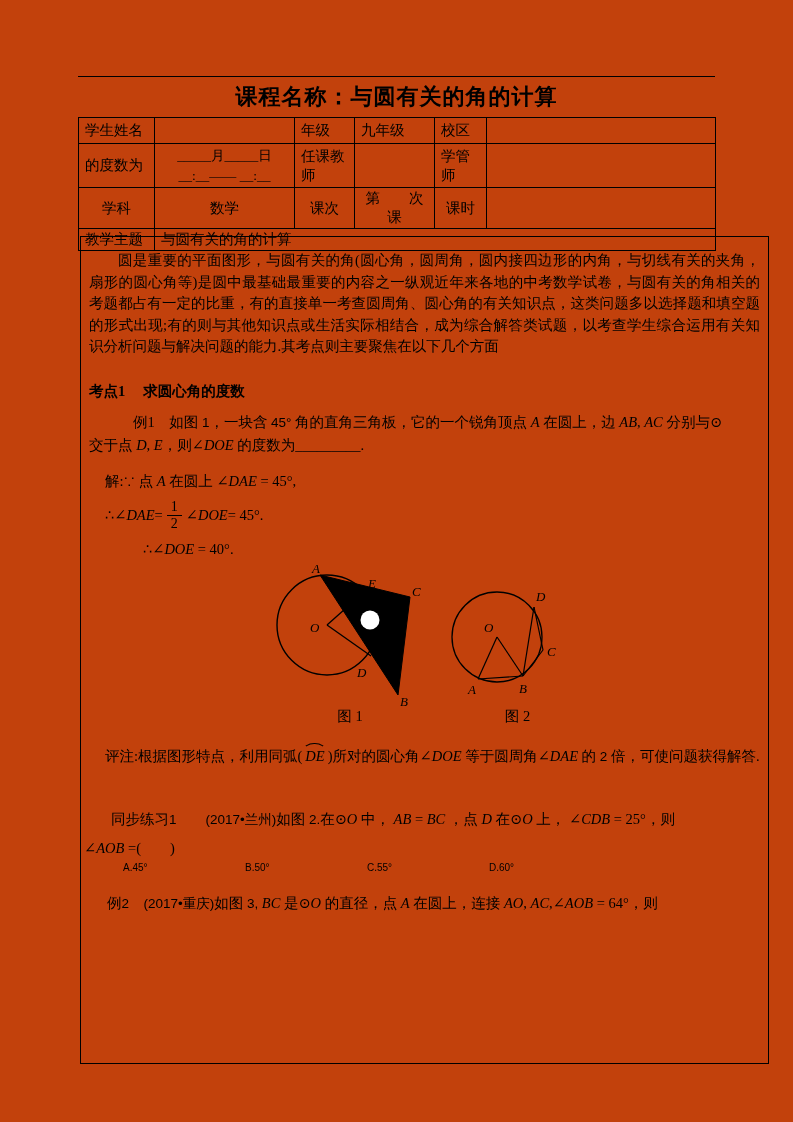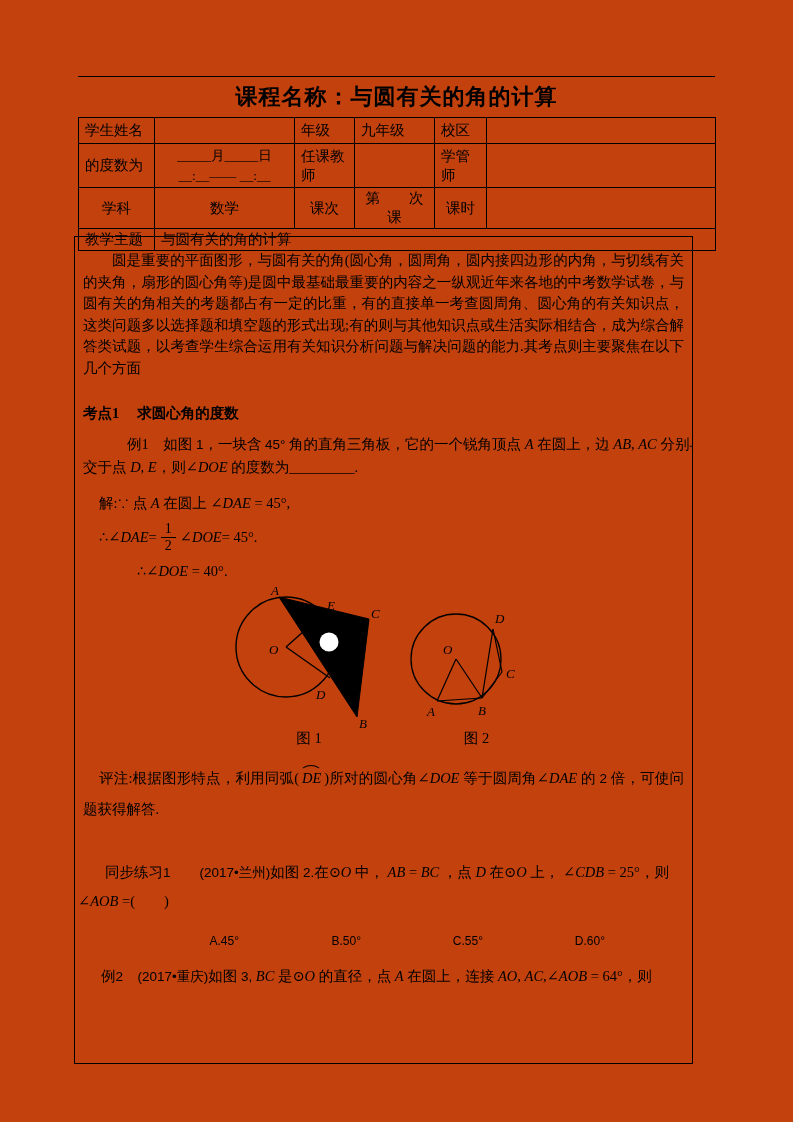--- a/index.html
+++ b/index.html
@@ -16,21 +16,21 @@
     letter-spacing:1px;
   }
   table.info-table {
     position:absolute; top:117px; left:78px; width:637px;
     border-collapse:collapse; table-layout:fixed; font-size:14.5px;
   }
   table.info-table td { border:1.5px solid #000; padding:1px 6px; vertical-align:middle; }
   tr.r1 { height:26px; } tr.r2 { height:44px; } tr.r3 { height:24px;text-align:center; } tr.r4 { height:22px; }
   td.time-cell { text-align:center; line-height:20px; font-size:13.5px; }
   .content-box {
-    position:absolute; top:236px; left:74px; width:619px; height:828px;
+    position:absolute; top:236px; left:80px; width:689px; height:828px;
     border:1.5px solid #000; padding:0 8px; overflow:hidden;
   }
   .intro { margin-top:13px; line-height:21.6px; text-indent:2em; text-align:justify; }
   .kd-heading {
     margin-top:24px; font-family:Liberation Serif, serif;
     font-weight:bold; font-size:14.5px; line-height:19px;
   }
   .kd-heading .kd-no { margin-right:18px; }
   .kd2 { margin-top:90px; margin-left:22px; }
   .line { white-space:nowrap; line-height:22px; }
@@ -40,22 +40,22 @@
   .sol-1 { margin-top:14px; }
   .sol-2 { margin-top:2px; height:44px; display:flex; align-items:center; }
   .sol-3 { margin-left:38px; }
   .figures { margin-top:2px; display:flex; justify-content:center; align-items:flex-end; gap:14px; }
   figure { text-align:center; }
   figcaption { font-size:14.5px; line-height:18px; }
   .fig-svg { display:block; }
   .comment { margin-top:16px; line-height:31px; text-indent:16px; text-align:justify; }
   .prac-l1 { margin-top:36px; margin-left:22px; }
   .prac-l2 { margin-top:6px; margin-left:-5px; }
-  .options { display:flex; margin-top:20px; margin-left:34px;
-    font-family:"Liberation Sans","DejaVu Sans",sans-serif; font-size:12px; line-height:18px;text-align:right; }
+  .options { display:flex; margin-top:0; margin-left:34px;
+    font-family:"Liberation Sans","DejaVu Sans",sans-serif; font-size:10px; line-height:18px; }
   .options span { width:122px; }
   .ex2 { margin-top:14px; margin-left:18px; line-height:24px; }
   
   .seg-c { font-family:"Liberation Serif","DejaVu Serif",serif; }
   .seg-sf { font-family:"Liberation Sans","DejaVu Sans",sans-serif; font-size:13.5px; }
   .seg-m { font-family:"Liberation Serif","DejaVu Serif",serif; font-style:italic; }
   .seg-r { font-family:"Liberation Serif","DejaVu Serif",serif; }
   .seg-arc { font-family:"Liberation Serif","DejaVu Serif",serif; font-style:italic;
     position:relative; margin:0 3px; }
   .seg-arc::before { content:""; position:absolute; left:-2px; right:-1px; top:-5px; height:7px;

